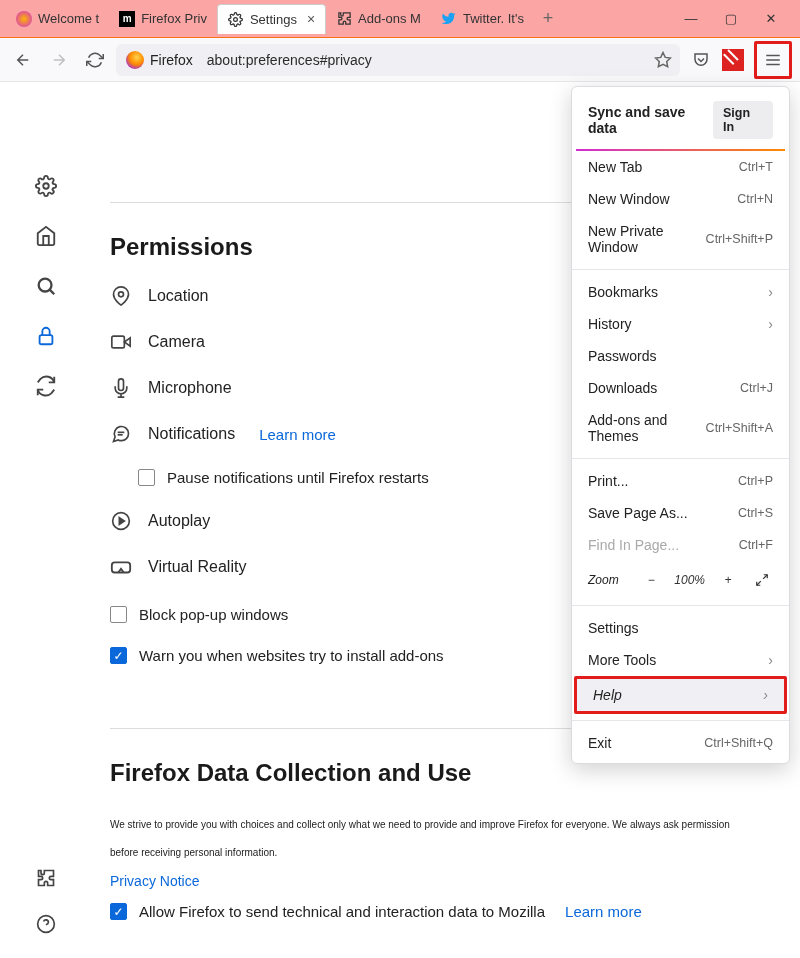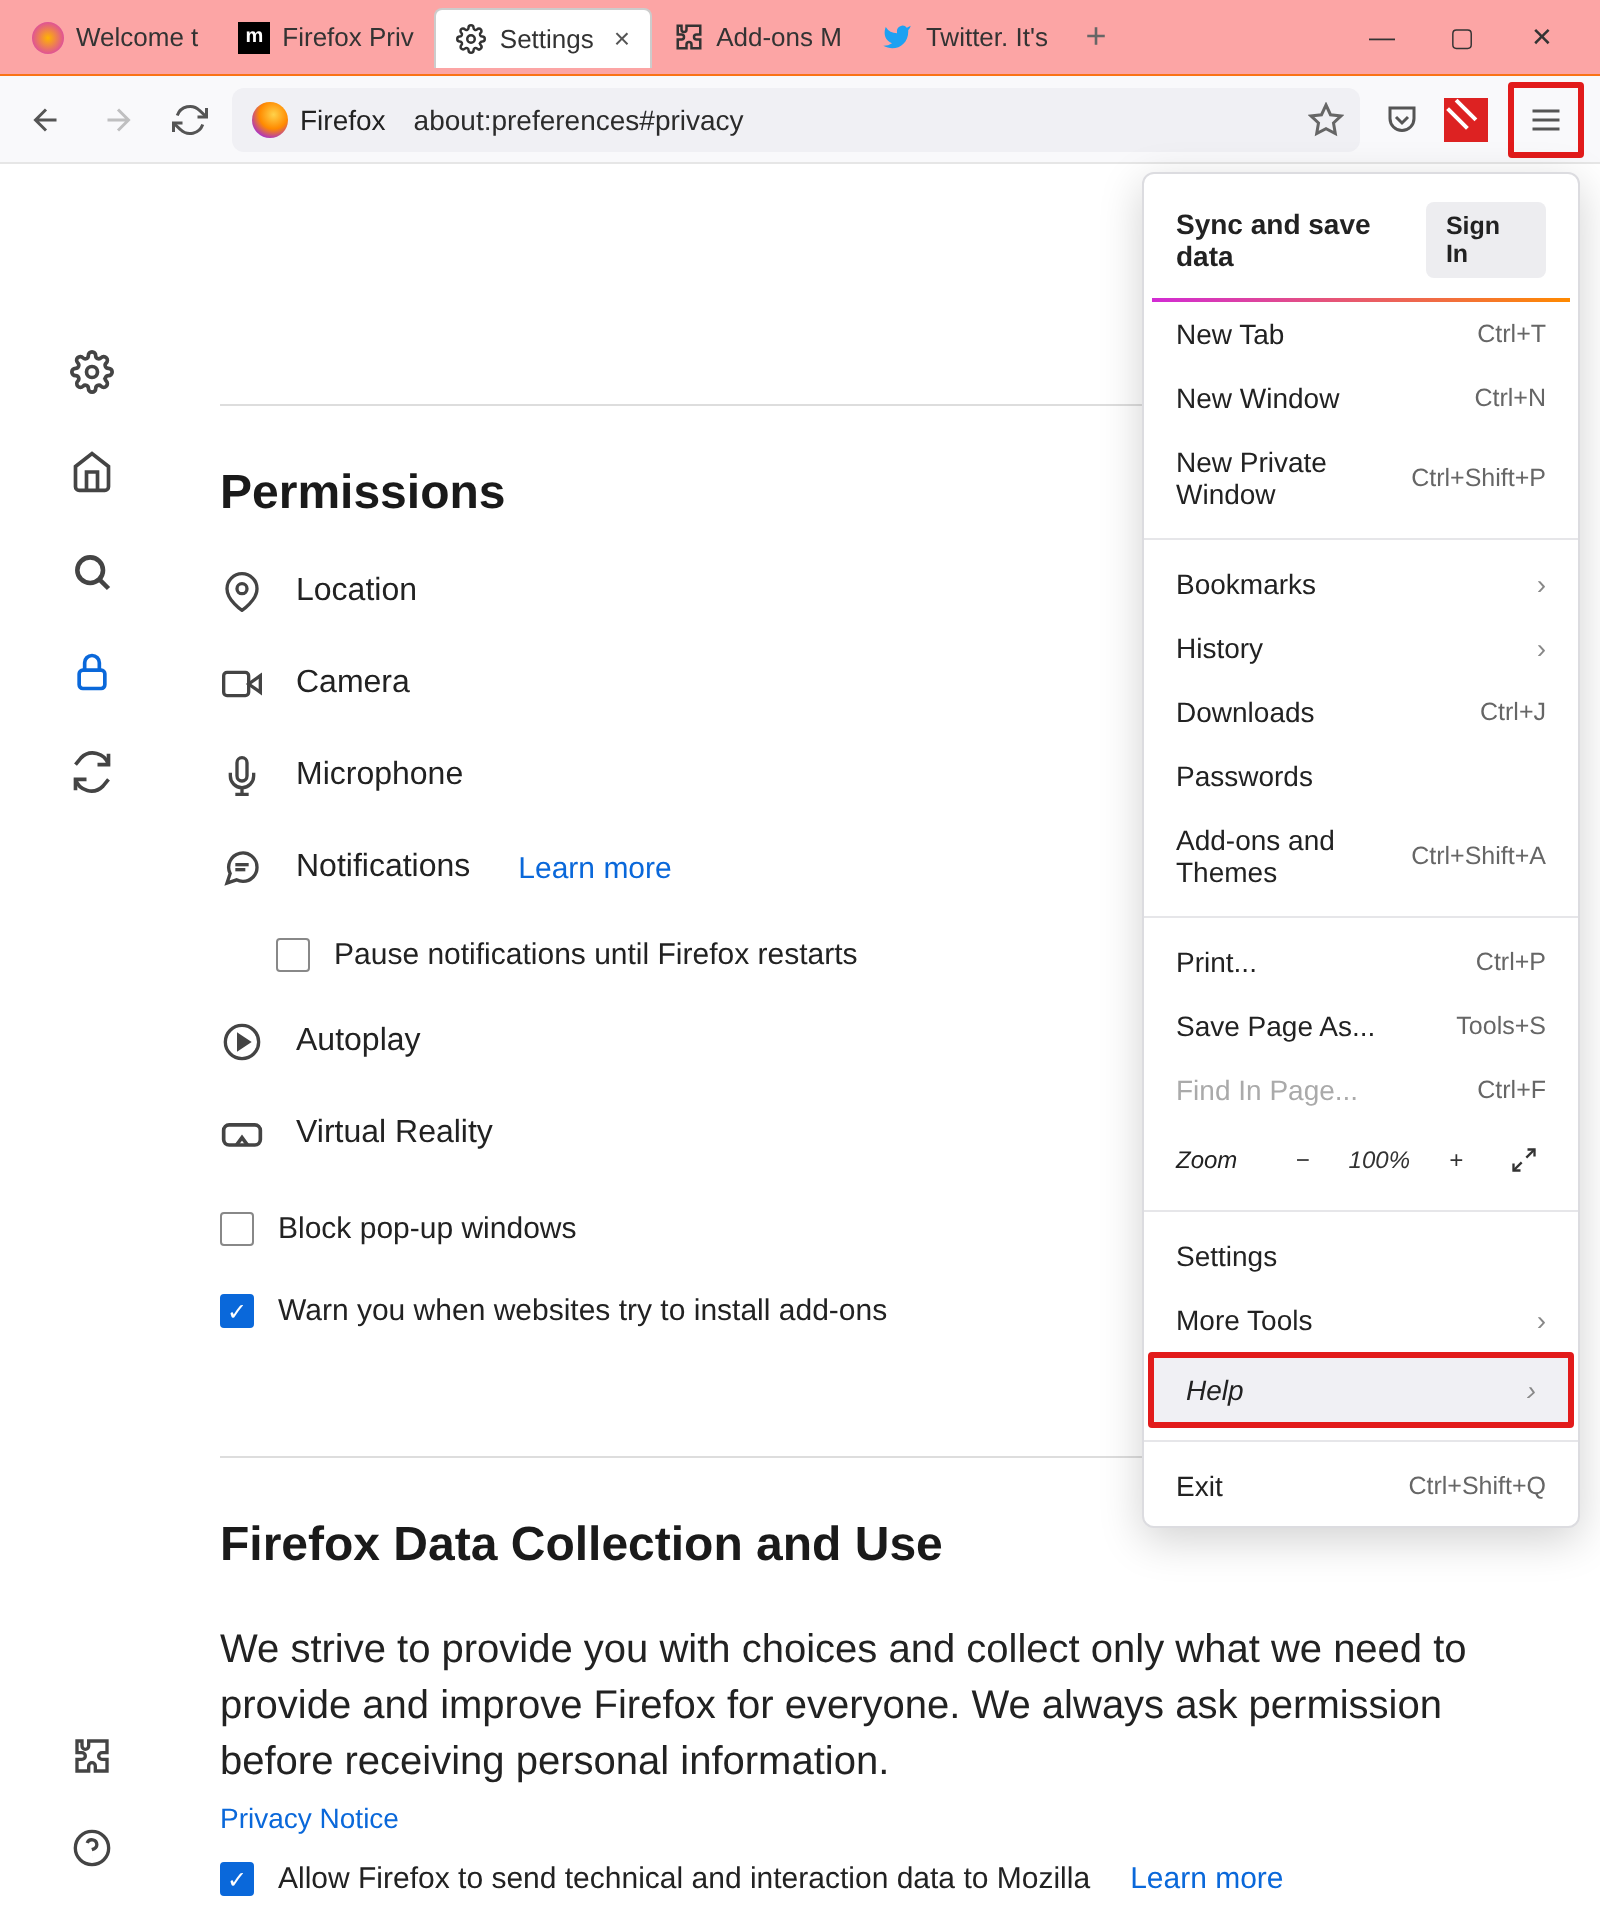--- a/index.html
+++ b/index.html
@@ -38,21 +38,21 @@
 hr.sep { margin:0 0 30px 0; border:none; border-top:1px solid #ddd;}
 h2 { font-size:24px; font-weight:600; margin:0 0 24px 0; color:#1a1a1a;}
 .perm { display:flex; align-items:center; gap:16px; margin-bottom:24px; font-size:16px; }
 .perm .pic { width:22px; height:22px; display:flex; align-items:center; justify-content:center; }
 .learn { color:#0a68da; margin-left:8px; font-size:15px;}
 .indent { margin-left:28px; display:flex; align-items:center; gap:12px; margin-bottom:24px; font-size:15px;}
 .chk { width:17px; height:17px; border:1.5px solid #888; border-radius:2px; display:inline-flex; align-items:center; justify-content:center; flex-shrink:0;}
 .chk.on { background:#0a68da; border-color:#0a68da; color:#fff; font-size:12px;}
 .opts { margin-top:28px;}
 .section2 { margin-top:64px; }
-.para { font-size:20px; line-height:28px; max-width:640px; margin:6px 0;}
+.para { font-size:10px; line-height:28px; max-width:640px; margin:6px 0;}
 .link { color:#0a68da;}
 
 
 .menu { position:absolute; top:86px; right:10px; width:219px; background:#fff; border:1px solid #dcdce0; border-radius:6px; box-shadow:0 6px 22px rgba(0,0,0,.18); padding-bottom:4px; z-index:20;}
 .menu .row { display:flex; align-items:center; padding:8px 16px; font-size:14px; color:#222;}
 .menu .row.header { font-weight:600; padding:14px 16px 10px;}
 .menu .row .sc { margin-left:auto; color:#666; font-size:12.5px;}
 .menu .row .arw { margin-left:auto; color:#888; font-size:14px;}
 .menu .signin { margin-left:auto; background:#ededf0; border-radius:4px; padding:5px 10px; font-size:12.5px;}
 .menu .grad { height:2px; background:linear-gradient(90deg,#d22bd4,#ff8a00); margin:0 4px;}
@@ -317,38 +317,38 @@
   <div class="div"></div>
   <div class="row">
       <span>Bookmarks</span>
       <span class="arw">›</span>
     </div>
   <div class="row">
       <span>History</span>
       <span class="arw">›</span>
     </div>
   <div class="row">
+      <span>Passwords</span>
+    </div>
+  <div class="row">
       <span>Downloads</span>
       <span class="sc">Ctrl+J</span>
     </div>
   <div class="row">
-      <span>Passwords</span>
-    </div>
-  <div class="row">
       <span>Add-ons and Themes</span>
       <span class="sc">Ctrl+Shift+A</span>
     </div>
   <div class="div"></div>
   <div class="row">
       <span>Print...</span>
       <span class="sc">Ctrl+P</span>
     </div>
   <div class="row">
       <span>Save Page As...</span>
-      <span class="sc">Tools+S</span>
+      <span class="sc">Ctrl+S</span>
     </div>
   <div class="row disabled">
       <span>Find In Page...</span>
       <span class="sc">Ctrl+F</span>
     </div>
   <div class="zoom">
     <span>Zoom</span>
     <span class="zc">
       <span class="zbtn">−</span>
       <span>100%</span>

